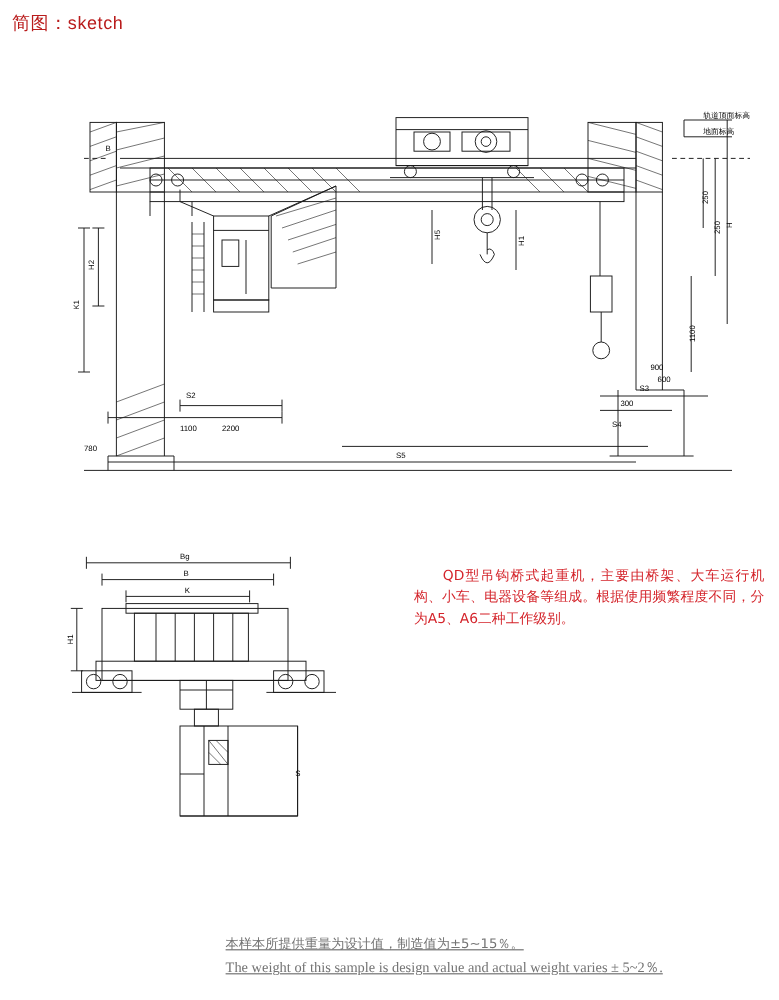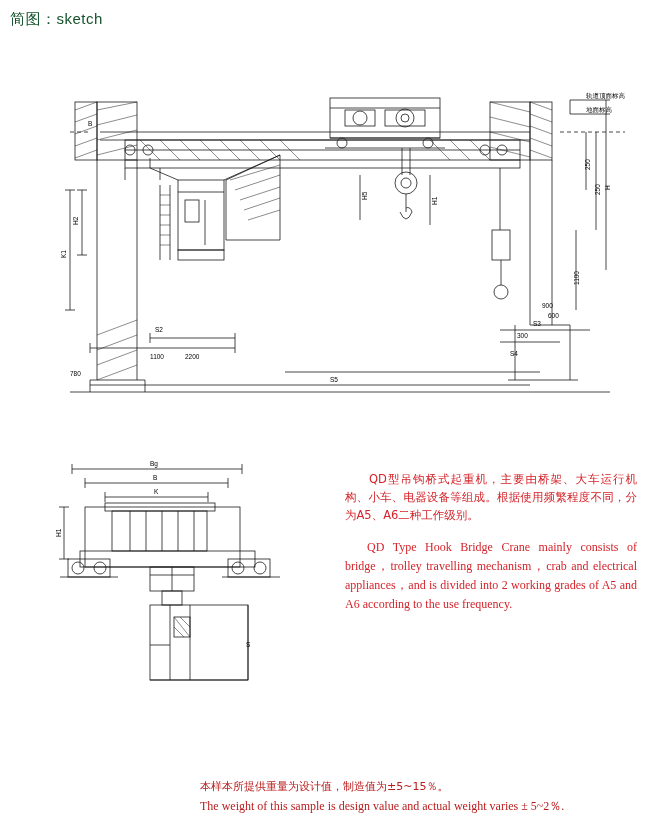--- a/index.html
+++ b/index.html
@@ -19,21 +19,21 @@
     position: relative;
     width: 649px;
     height: 833px;
   }
   .title {
     position: absolute;
     left: 10px;
     top: 10px;
     font-size: 15px;
     letter-spacing: 0.5px;
-    color: #14532d;
+    color: #b91c1c;
   }
   .drawing-top {
     position: absolute;
     left: 30px;
     top: 80px;
     width: 600px;
     height: 330px;
   }
   .drawing-bottom {
     position: absolute;
@@ -67,24 +67,25 @@
     color: #d4232a;
     text-indent: 22px;
     margin: 14px 0 0 0;
     text-align: justify;
   }
   .en-para.tight {
     margin-top: 8px;
   }
   .footnote {
     position: absolute;
-    left: 200px;
+    left: 188px;
     top: 778px;
     width: 440px;
-    color: #b91c1c;
+    color: #737373;
+    text-decoration: underline;
   }
   .footnote .zh {
     font-family: "DejaVu Sans", sans-serif;
     font-size: 11px;
     line-height: 17px;
   }
   .footnote .en {
     font-family: "Liberation Serif", serif;
     font-size: 12px;
     line-height: 18px;
@@ -356,21 +357,20 @@
         <text x="103" y="25">B</text>
         <text x="104" y="39">K</text>
         <text x="11" y="82" transform="rotate(-90 11 82)">H1</text>
         <text x="196" y="192">S</text>
       </g>
     </svg>
   </div>
 
   <div class="text-block">
     <p class="zh-para">QD型吊钩桥式起重机，主要由桥架、大车运行机构、小车、电器设备等组成。根据使用频繁程度不同，分为A5、A6二种工作级别。</p>
-    <p class="en-para">QD Type Hook Bridge Crane mainly consists of bridge，trolley travelling mechanism，crab and electrical appliances，and is divided into 2 working grades of A5 and A6 according to the use frequency.</p>
   </div>
 
   <div class="footnote">
     <div class="zh">本样本所提供重量为设计值，制造值为±5~15％。</div>
     <div class="en">The  weight of this sample is design value and actual weight varies ± 5~2％.</div>
   </div>
 
 </div>
 
 </body></html>

